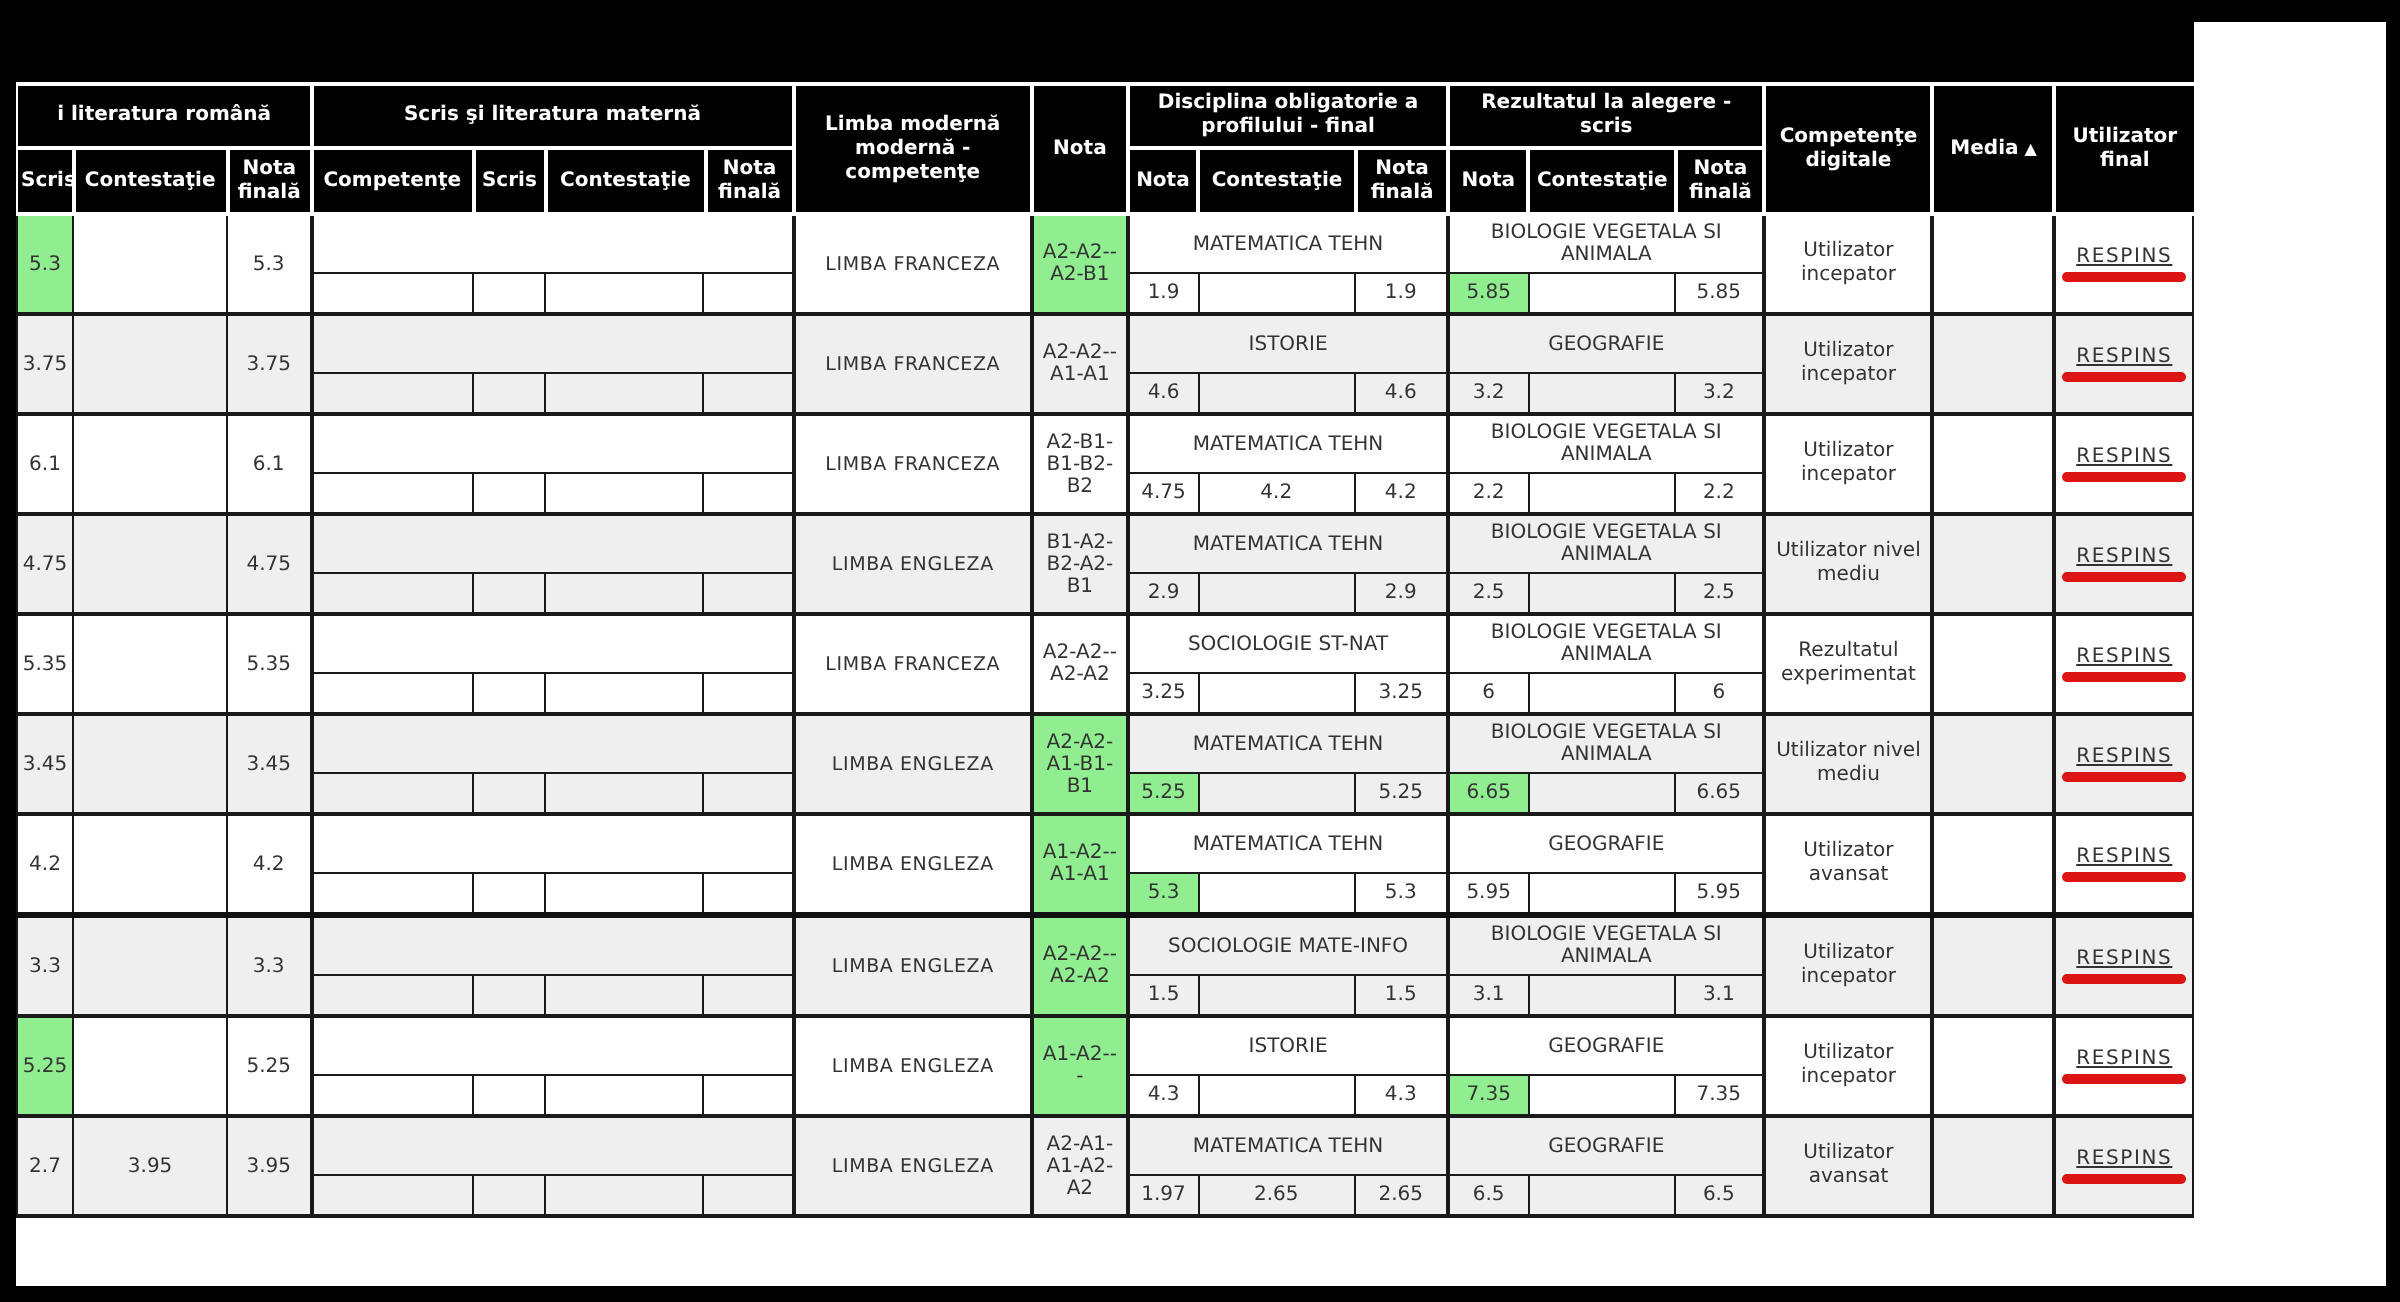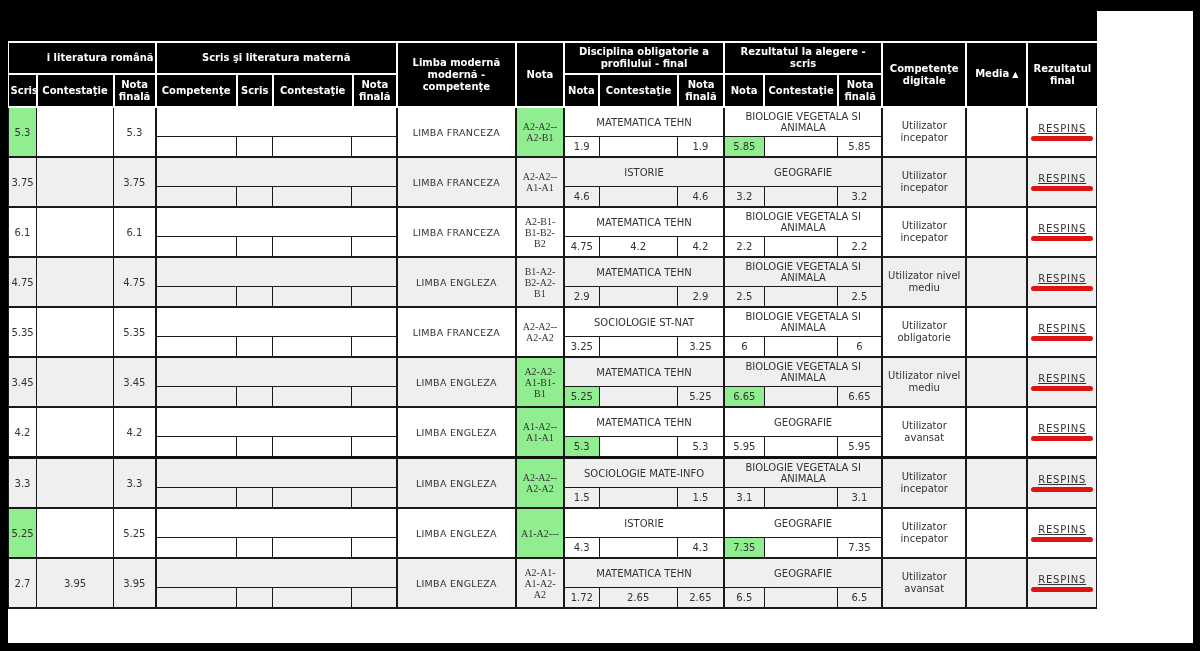--- a/index.html
+++ b/index.html
@@ -14,21 +14,21 @@
   .content { position:absolute; left:8px; top:11px; }
   .header-cap { width:1089px; height:30px; background:#000; }
 
   table { border-collapse:collapse; table-layout:fixed; width:1089px; }
   thead th {
     background:#000; color:#fff; font-size:10px; font-weight:bold;
     border:2px solid #fff; padding:2px 1px; line-height:12px; text-align:center;
   }
   thead tr.group-row th { height:32px; }
   thead tr.sub-row th { height:33px; }
-  thead th.no-left { border-left:none; text-align:right; padding-left:2px;margin-top:20px; }
+  thead th.no-left { border-left:none; text-align:center; padding-left:2px;margin-top:20px; }
   thead th.no-right { border-right:none; }
   .sort-arrow { font-size:8px; margin-left:3px; }
 
   tbody td {
     border:1px solid #1a1a1a; border-top:2px solid #1a1a1a;
     font-size:10px; color:#333; text-align:center; vertical-align:middle;
     padding:1px 2px; line-height:11px; height:48px; background:#fff;
   }
   tbody tr.alt td { background:#efefef; }
   tbody tr.thick-top td { border-top:3px solid #111; }
@@ -39,21 +39,21 @@
   td.grp-cell { padding:0; }
   .grp { display:flex; flex-direction:column; height:48px; width:100%; }
   .grp-subj { flex:1 1 auto; display:flex; align-items:center; justify-content:center;
     border-bottom:1px solid #1a1a1a; padding:1px 2px; line-height:11px; }
   .grp-grades { height:19px; display:flex; }
   .gc { border-right:1px solid #1a1a1a; display:flex; align-items:center; justify-content:center;
     height:100%; overflow:hidden; }
   .gc:last-child { border-right:none; }
 
   td.limba-cell { font-size:9.5px; letter-spacing:0.3px; }
-  td.nota-cell { padding:1px 3px; word-break:break-word;font-family:Liberation Serif, serif; }
+  td.nota-cell { padding:1px 3px; word-break:break-word; }
   td.digitale-cell { line-height:12px; }
 
   .resp-wrap { display:inline-block; position:relative; }
   .respins { font-size:10px; color:#333; letter-spacing:0.8px; text-decoration:underline; }
   .red-marker { width:62px; height:5px; background:#dd1414; border-radius:3px; margin:2px auto 0 auto; }
 </style>
 </head>
 <body>
 
 <div class="screen">
@@ -85,21 +85,21 @@
           <th colspan="3" class="no-left">i literatura română</th>
           <th colspan="4">Scris şi literatura maternă</th>
           <th rowspan="2">Limba modernă modernă - competenţe</th>
           <th rowspan="2">Nota</th>
           <th colspan="3">Disciplina obligatorie a profilului - final</th>
           <th colspan="3">Rezultatul la alegere - scris</th>
           <th rowspan="2">Competenţe digitale</th>
           <th rowspan="2">
             <span>Media</span><span class="sort-arrow">▲</span>
           </th>
-          <th rowspan="2" class="no-right">Rezultatul final</th>
+          <th rowspan="2" class="no-right">Utilizator final</th>
         </tr>
         <tr class="sub-row">
           <th class="no-left">Scris</th>
           <th>Contestaţie</th>
           <th>Nota finală</th>
           <th>Competenţe</th>
           <th>Scris</th>
           <th>Contestaţie</th>
           <th>Nota finală</th>
           <th>Nota</th>
@@ -305,21 +305,21 @@
             <td class="grp-cell thickL" colspan="3">
               <div class="grp">
                 <div class="grp-subj">BIOLOGIE VEGETALA SI ANIMALA</div>
                 <div class="grp-grades">
                   <div class="gc" style="width: 25.3%;">6</div>
                   <div class="gc" style="width: 46.8%;"></div>
                   <div class="gc" style="width: 27.9%;">6</div>
                 </div>
               </div>
             </td>
-            <td class="digitale-cell thickL">Utilizator obligatorie</td>
+            <td class="digitale-cell thickL">Rezultatul experimentat</td>
             <td class="thickL"></td>
             <td class="thickL"><div class="resp-wrap"><span class="respins">RESPINS</span><div class="red-marker"></div></div></td>
           </tr>
           <tr class="alt ">
             <td>3.45</td>
             <td></td>
             <td>3.45</td>
             <td class="grp-cell thickL" colspan="4">
               <div class="grp">
                 <div class="grp-subj"></div>
@@ -494,21 +494,21 @@
                   <div class="gc" style="width: 18.3%;"></div>
                 </div>
               </div>
             </td>
             <td class="limba-cell thickL">LIMBA ENGLEZA</td>
             <td class="nota-cell thickL">A2-A1-A1-A2-A2</td>
             <td class="grp-cell thickL" colspan="3">
               <div class="grp">
                 <div class="grp-subj">MATEMATICA TEHN</div>
                 <div class="grp-grades">
-                  <div class="gc" style="width: 21.9%;">1.72</div>
+                  <div class="gc" style="width: 21.9%;">1.97</div>
                   <div class="gc" style="width: 49.4%;">2.65</div>
                   <div class="gc" style="width: 28.7%;">2.65</div>
                 </div>
               </div>
             </td>
             <td class="grp-cell thickL" colspan="3">
               <div class="grp">
                 <div class="grp-subj">GEOGRAFIE</div>
                 <div class="grp-grades">
                   <div class="gc" style="width: 25.3%;">6.5</div>

